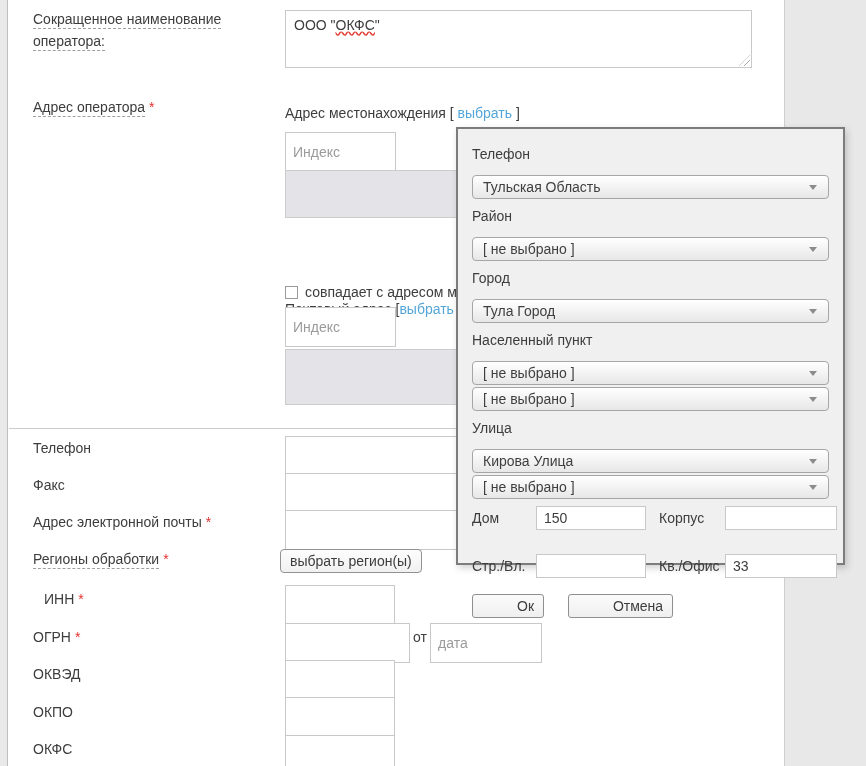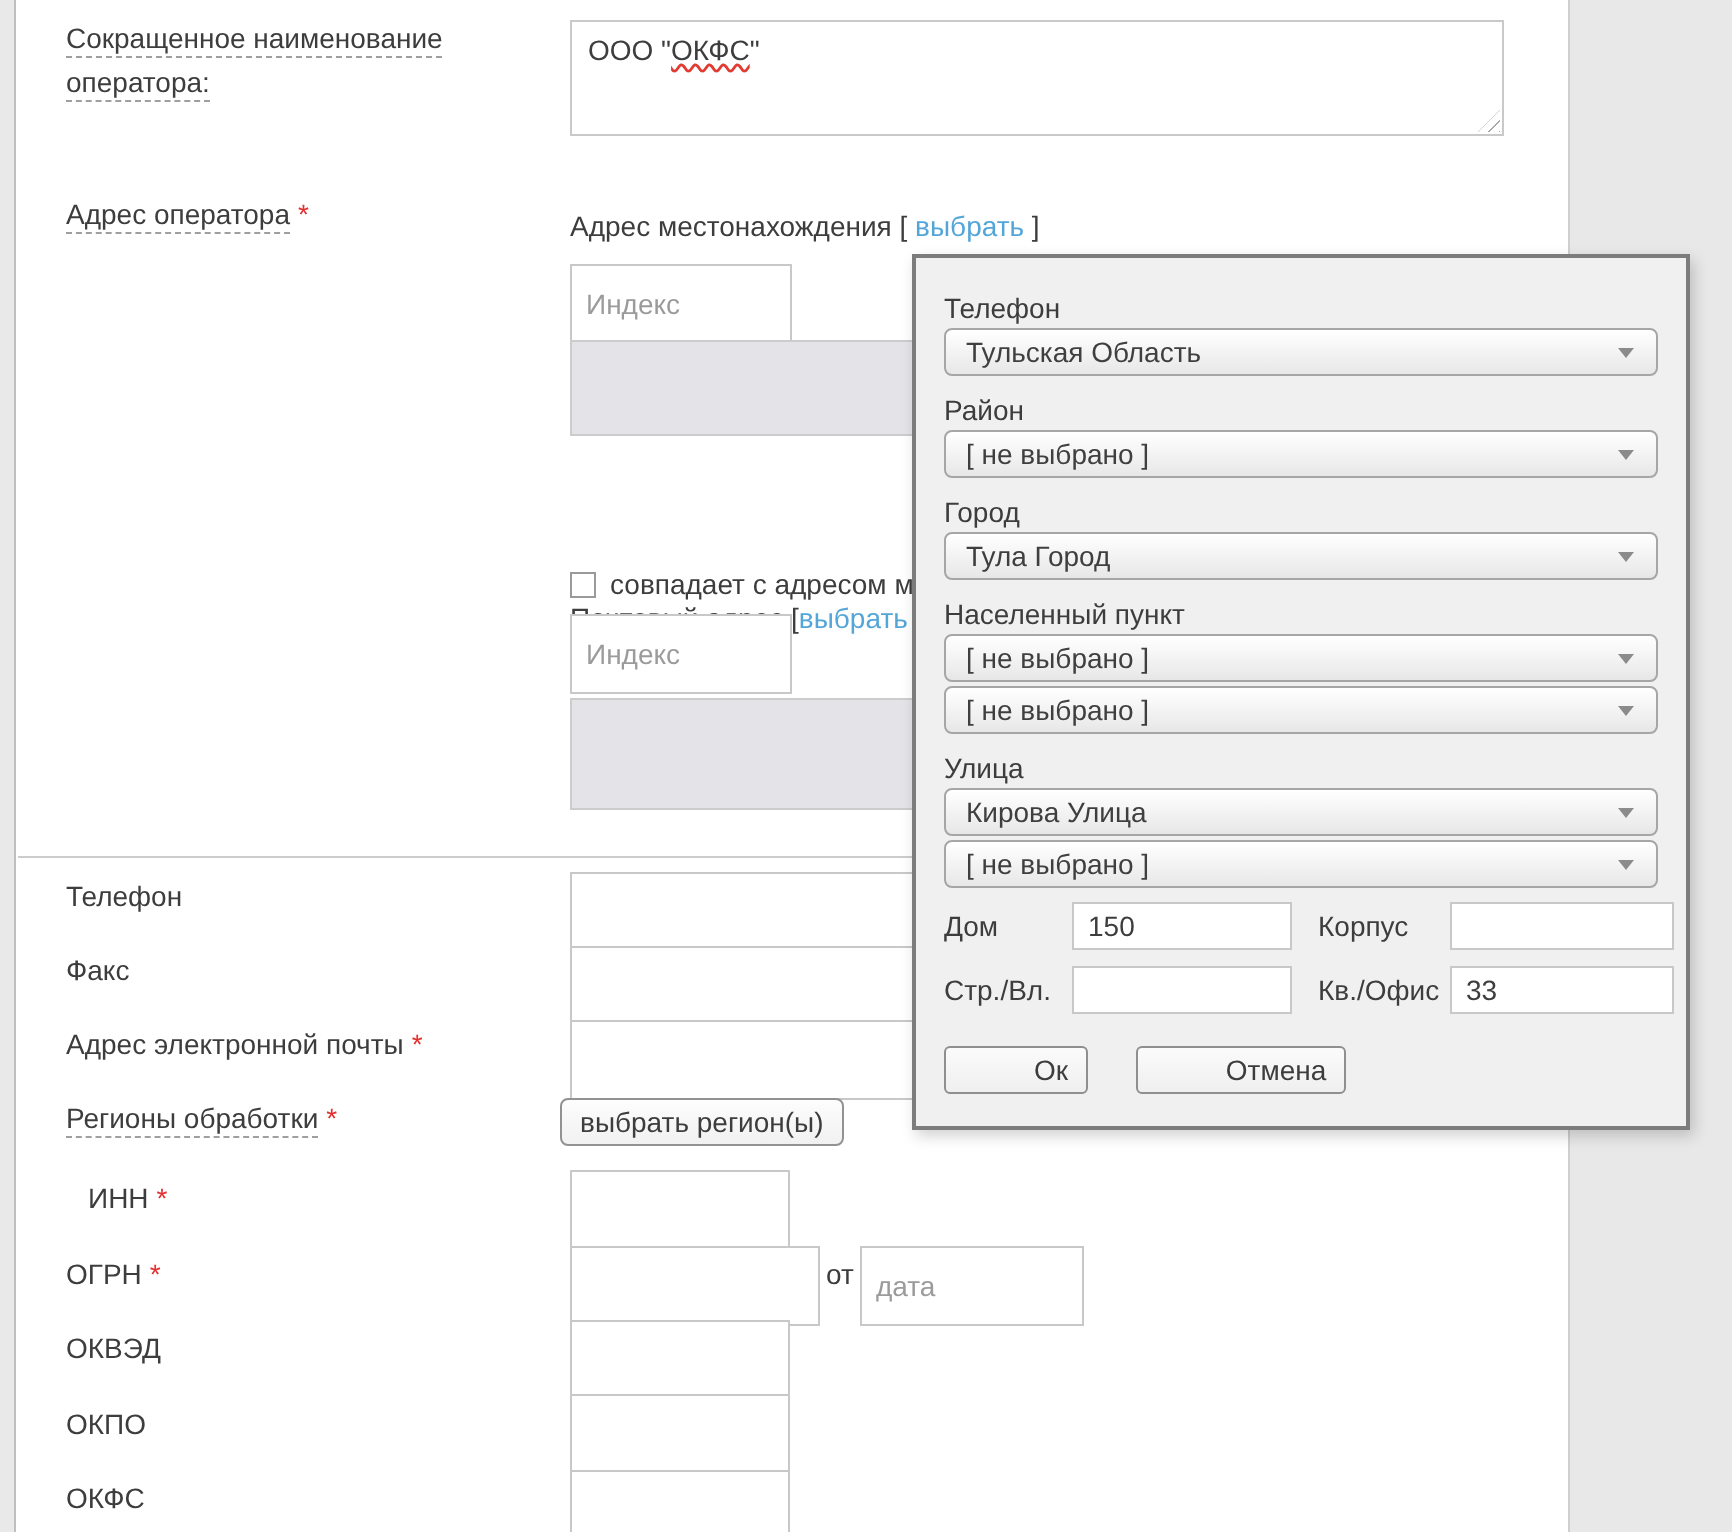--- a/index.html
+++ b/index.html
@@ -43,32 +43,32 @@
   .btn { display:inline-block; border:1px solid #929292; border-radius:4px;
          background:linear-gradient(#fdfdfd,#f1f1f1); font:inherit; color:#3d3d3d;
          padding:3px 9px; cursor:pointer; }
 
   
   .popup { position:absolute; left:456px; top:127px; width:389px; height:438px;
            background:#f0f0f0; border:2px solid #7c7c7c; z-index:10;
            padding:0 14px; box-shadow:2px 3px 7px rgba(0,0,0,0.18); }
   .pl { display:block; line-height:18px; margin-top:8px; }
   .pl.first { margin-top:16px; }
-  .dd { position:relative; height:24px; margin-top:1px;
+  .dd { position:relative; height:24px; margin-top:12px;
         border:1px solid #a6a6a6; border-radius:4px;
         background:linear-gradient(#ffffff,#f2f2f2 55%,#e7e7e7);
         box-shadow: inset 0 1px 0 #fff;
         line-height:22px; padding:0 28px 0 10px; color:#3f3f3f; cursor:pointer;
         white-space:nowrap; overflow:hidden; }
   .dd.stacked { margin-top:2px; }
   .dd .tri { position:absolute; right:11px; top:9px; width:0; height:0;
              border-left:4px solid transparent; border-right:4px solid transparent;
              border-top:5px solid #8b8b8b; }
   .house-grid { display:grid; grid-template-columns:64px 110px 79px 112px;
-                row-gap:8px; align-items:center; margin-top:7px; }
+                row-gap:24px; align-items:center; margin-top:7px; }
   .house-grid .glbl { line-height:18px; }
   .house-grid .glbl.pad { padding-left:13px; }
   .house-grid input { height:24px; border:1px solid #c8c8c8; background:#fff;
                       font:inherit; color:#3d3d3d; padding:2px 7px; width:100%; outline:none; }
   .popup-btns { margin-top:16px; }
   .popup-btns .btn { border-radius:3px; border-color:#8f8f8f;
                      background:linear-gradient(#fbfbfb,#efefef); margin-right:20px;padding-left:44px; }
 </style>
 </head>
 <body>

